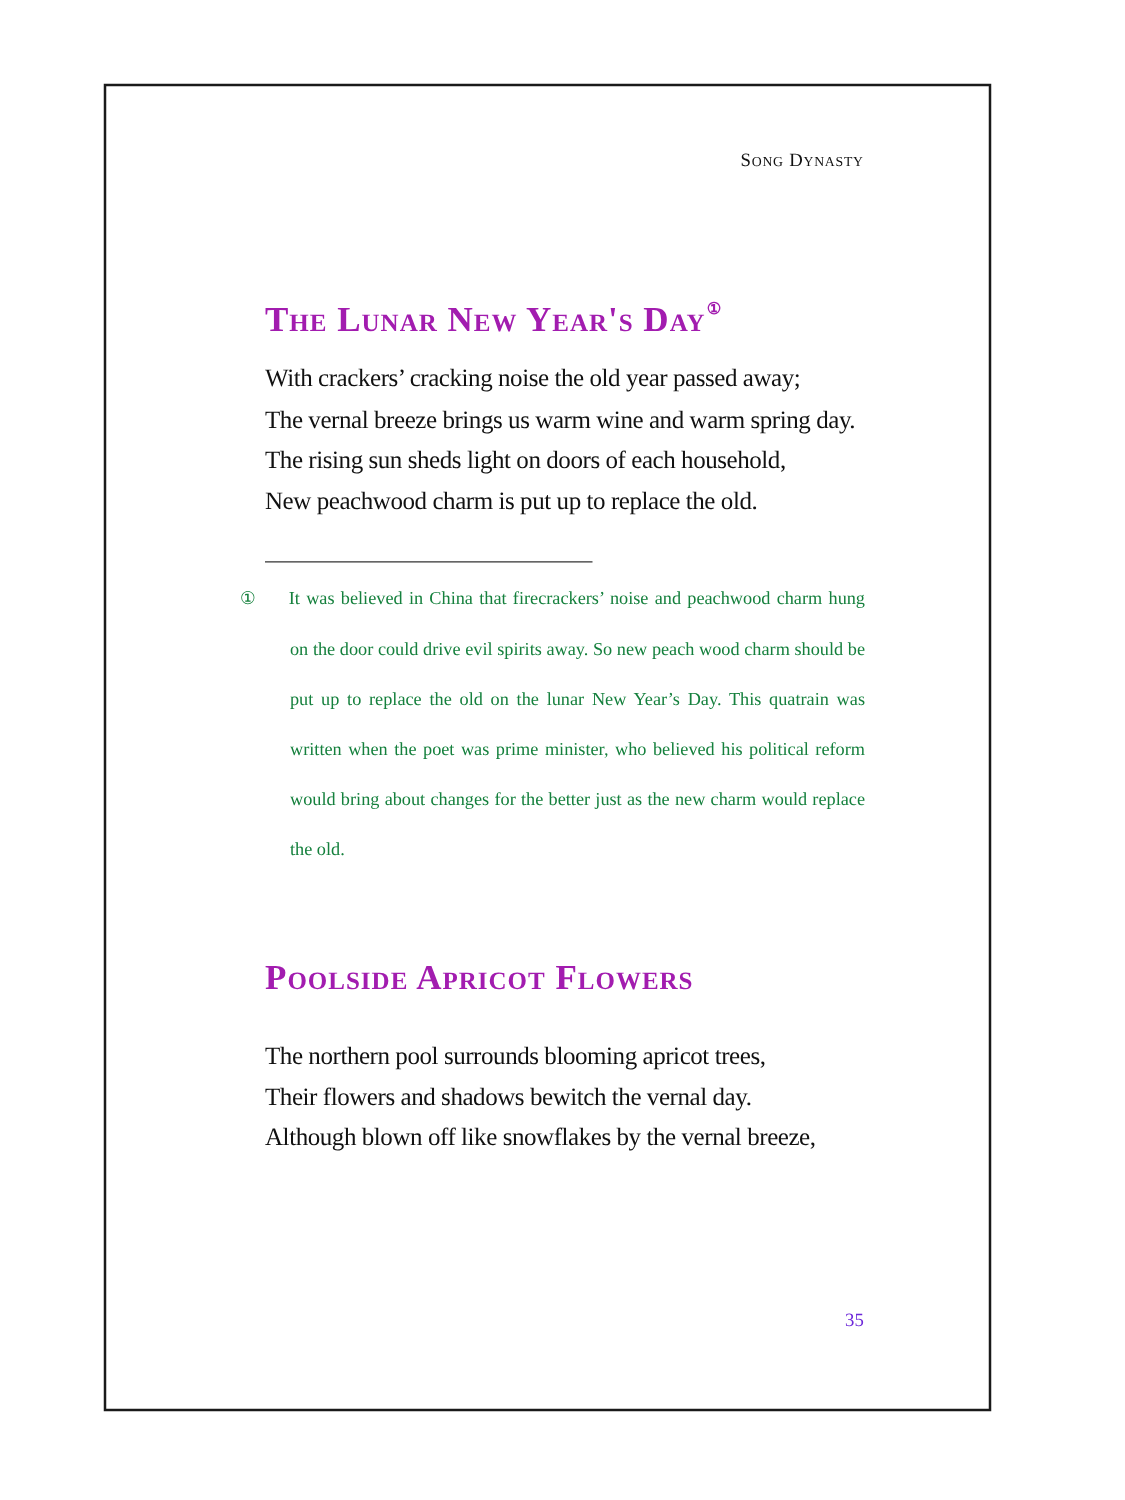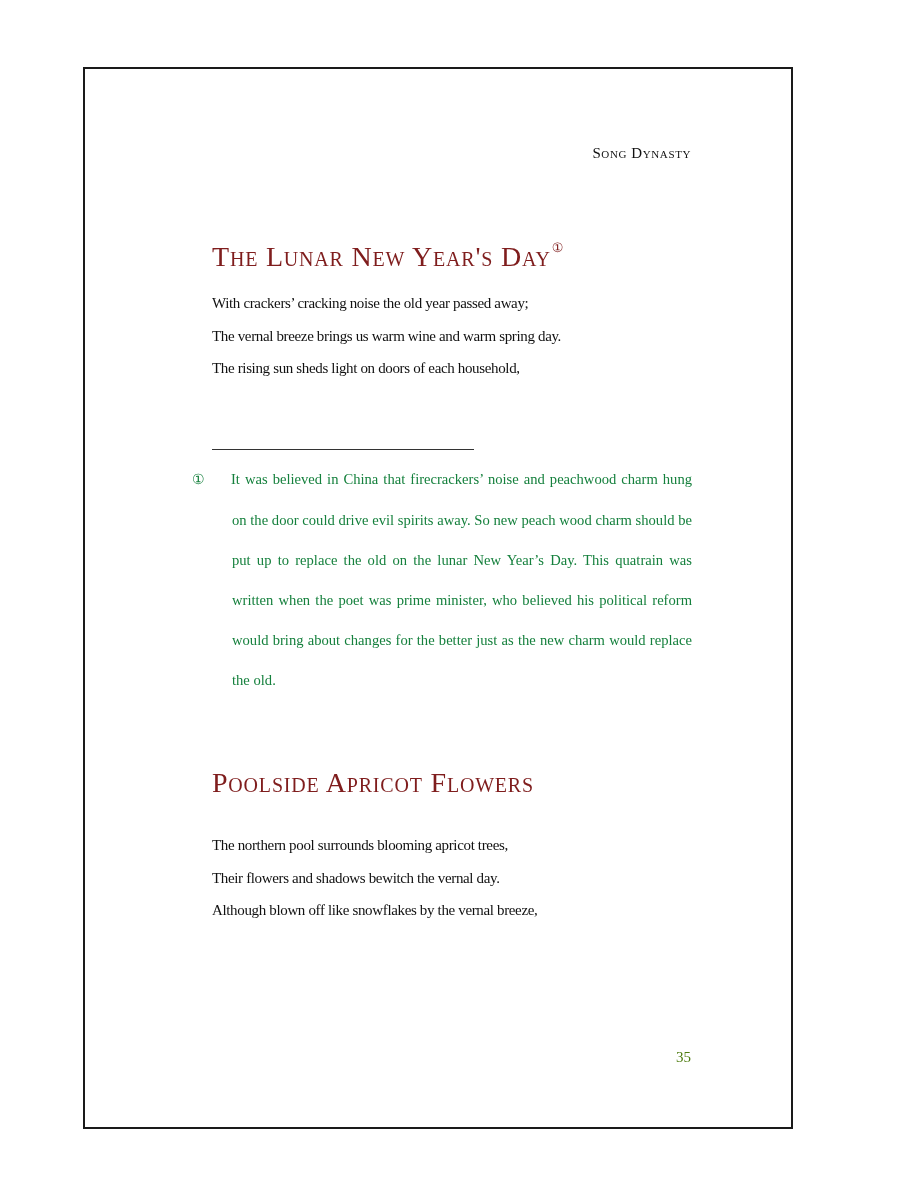--- a/index.html
+++ b/index.html
@@ -26,48 +26,47 @@
       background: #ffffff;
     }
     .running-head {
       position: absolute;
       right: 100px;
       top: 52px;
       font-size: 15px;
       font-variant: small-caps;
       letter-spacing: 0.6px;
       color: #111;
-      margin-top: 24px;
     }
     .poem-title {
       position: absolute;
       left: 127px;
       font-size: 28px;
       font-variant: small-caps;
       letter-spacing: 0.8px;
-      color: #7f1d1d;
+      color: #a21caf;
       white-space: nowrap;
-      font-weight: normal;
+      font-weight: bold;
       margin: 0;
       text-align: right;
     }
     .poem-title .fn-mark {
       font-size: 13px;
       vertical-align: super;
       position: relative;
       top: -4px;
       margin-left: 1px;
       letter-spacing: 0;
     }
     .title-1 { top: 172px; }
     .title-2 { top: 698px; }
     .poem {
       position: absolute;
       left: 127px;
-      font-size: 15px;
+      font-size: 20px;
       line-height: 32.5px;
       color: #111;
       white-space: nowrap;
     }
     .poem .line {
       display: block;
       letter-spacing: -0.35px;
     }
     .poem-1 { top: 218px; }
     .poem-2 { top: 760px; }
@@ -97,36 +96,37 @@
     .footnote-text {
       display: block;
       padding-left: 20px;
       text-indent: -20px;
     }
     .page-number {
       position: absolute;
       right: 100px;
       top: 980px;
       font-size: 15px;
-      color: #4d7c0f;
+      color: #6d28d9;
     }
   </style>
 </head>
 <body>
 
 <div class="page">
 
   <div class="running-head">Song Dynasty</div>
 
   <h2 class="poem-title title-1"><span>The Lunar New Year's Day</span><span class="fn-mark">①</span></h2>
 
   <div class="poem poem-1">
     <span class="line">With crackers’ cracking noise the old year passed away;</span>
     <span class="line">The vernal breeze brings us warm wine and warm spring day.</span>
     <span class="line">The rising sun sheds light on doors of each household,</span>
+    <span class="line">New peachwood charm is put up to replace the old.</span>
   </div>
 
   <div class="fn-rule"></div>
 
   <div class="footnote">
     <span class="footnote-text"><span class="fn-marker">①</span><span>It was believed in China that firecrackers’ noise and peachwood charm hung on the door could drive evil spirits away. So new peach wood charm should be put up to replace the old on the lunar New Year’s Day. This quatrain was written when the poet was prime minister, who believed his political reform would bring about changes for the better just as the new charm would replace the old.</span></span>
   </div>
 
   <h2 class="poem-title title-2"><span>Poolside Apricot Flowers</span></h2>
 

